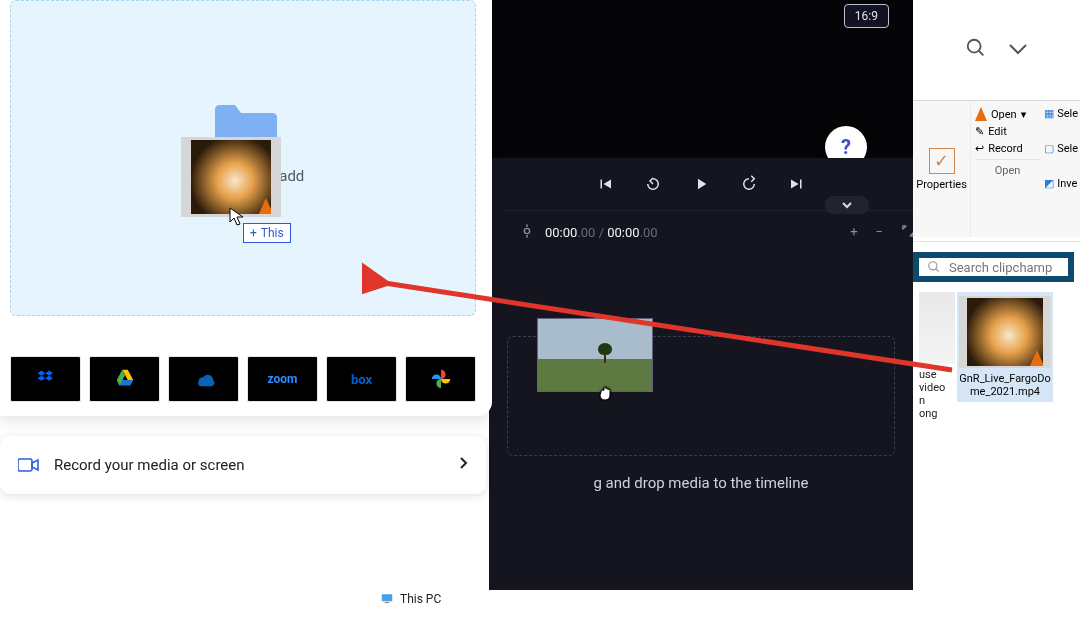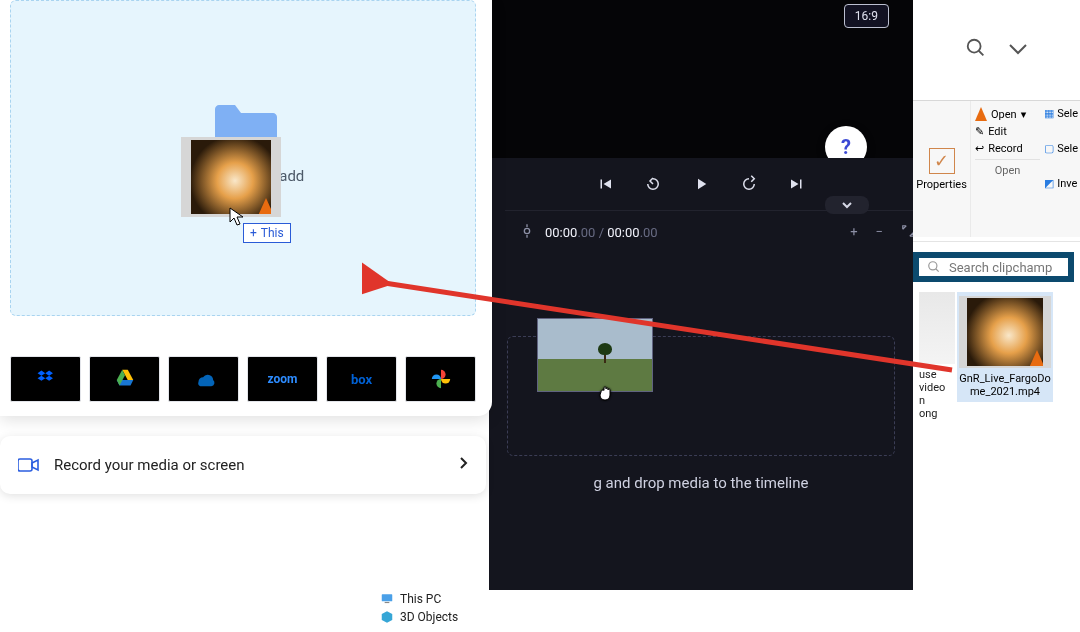--- a/index.html
+++ b/index.html
@@ -237,26 +237,20 @@
 
 
   <div class="explorer-snip">
     <div class="row">
       <svg width="14" height="14" viewBox="0 0 24 24">
           <rect x="3" y="4" width="18" height="12" rx="1" fill="#4aa0e8"></rect>
           <rect x="8" y="17" width="8" height="2" fill="#888"></rect>
         </svg>
       <span>This PC</span>
     </div>
-    <div class="row">
-      <svg width="14" height="14" viewBox="0 0 24 24">
-          <path fill="#36a6d6" d="M12 2l9 5v10l-9 5-9-5V7z"></path>
-        </svg>
-      <span>3D Objects</span>
-    </div>
   </div>
 
   <div class="explorer-right">
     <div class="er-top">
       <span><svg width="22" height="22" viewBox="0 0 24 24" fill="none" stroke="#555" stroke-width="2">
             <circle cx="10" cy="10" r="7"></circle>
             <path d="M20 20l-5-5"></path>
           </svg></span>
       <span><svg width="22" height="14" viewBox="0 0 22 14" fill="none" stroke="#555" stroke-width="2">
             <path d="M3 3l8 8 8-8"></path>

